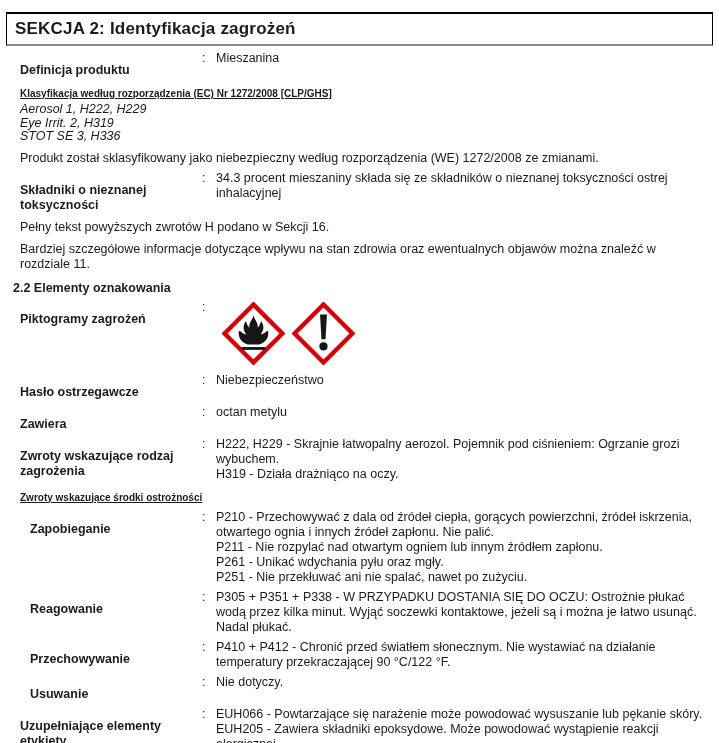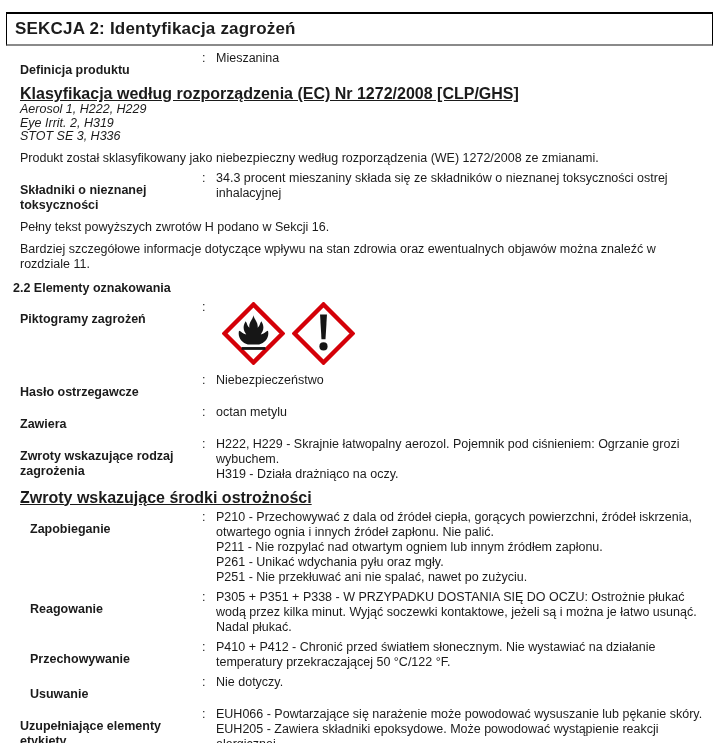--- a/index.html
+++ b/index.html
@@ -23,21 +23,21 @@
     padding:5px 8px 6px 8px;
   }
   .title-box h1{
     margin:0;font-size:17px;line-height:19px;font-weight:bold;letter-spacing:.2px;
   }
 
   h2.sub{
     margin:9px 0 0 7px;font-size:12.5px;line-height:14px;font-weight:bold;
   }
   h3.uline{
-    margin:9px 0 0 14px;font-size:16px;line-height:14px;font-weight:bold;
+    margin:9px 0 0 14px;font-size:10px;line-height:14px;font-weight:bold;
     text-decoration:underline;
   }
 
   .para{margin:7px 10px 0 14px;}
   .class-list{margin:2px 10px 0 14px;line-height:13.5px;font-style:italic;}
 
   .row{display:flex;margin:5px 8px 0 14px;}
   .row .lbl{width:182px;flex:0 0 182px;font-weight:bold;margin-top:12px;}
   .row.indent .lbl{margin-left:10px;flex-basis:172px;width:172px;}
   .row .colon{width:14px;flex:0 0 14px;}
@@ -148,21 +148,21 @@
     <div class="colon"></div>
     <div class="val">
       <div>P305 + P351 + P338 - W PRZYPADKU DOSTANIA SIĘ DO OCZU: Ostrożnie płukać wodą przez kilka minut. Wyjąć soczewki kontaktowe, jeżeli są i można je łatwo usunąć. Nadal płukać.</div>
     </div>
   </div>
 
   <div class="row indent">
     <div class="lbl">Przechowywanie</div>
     <div class="colon"></div>
     <div class="val">
-      <div>P410 + P412 - Chronić przed światłem słonecznym. Nie wystawiać na działanie temperatury przekraczającej 50 °C/122 °F.</div>
+      <div>P410 + P412 - Chronić przed światłem słonecznym. Nie wystawiać na działanie temperatury przekraczającej 90 °C/122 °F.</div>
     </div>
   </div>
 
   <div class="row indent">
     <div class="lbl">Usuwanie</div>
     <div class="colon"></div>
     <div class="val">
       <div>Nie dotyczy.</div>
     </div>
   </div>

